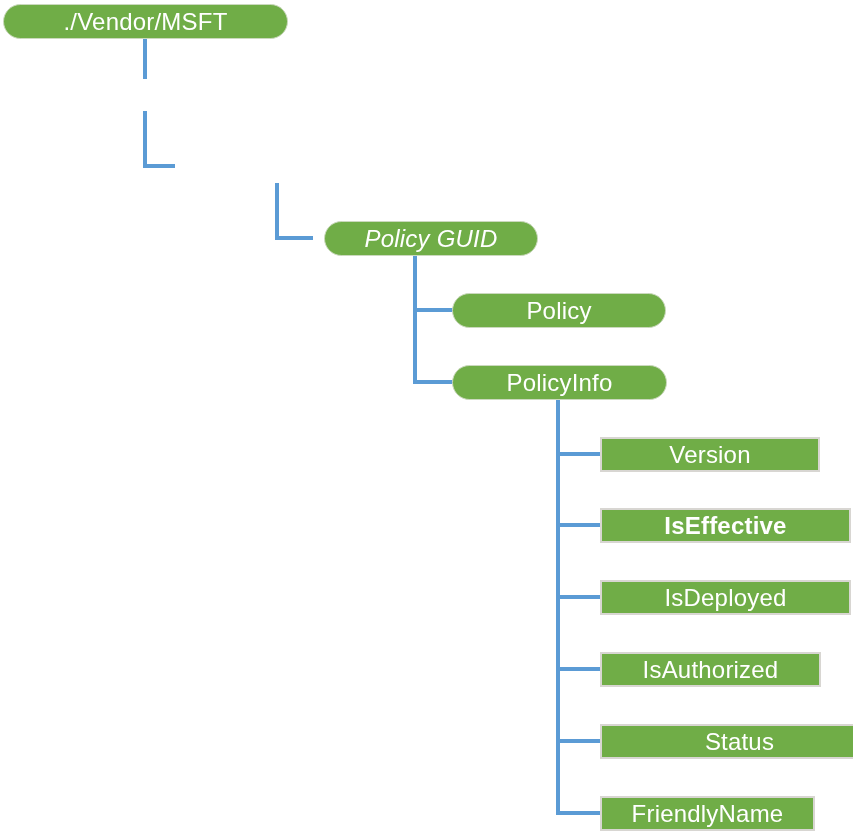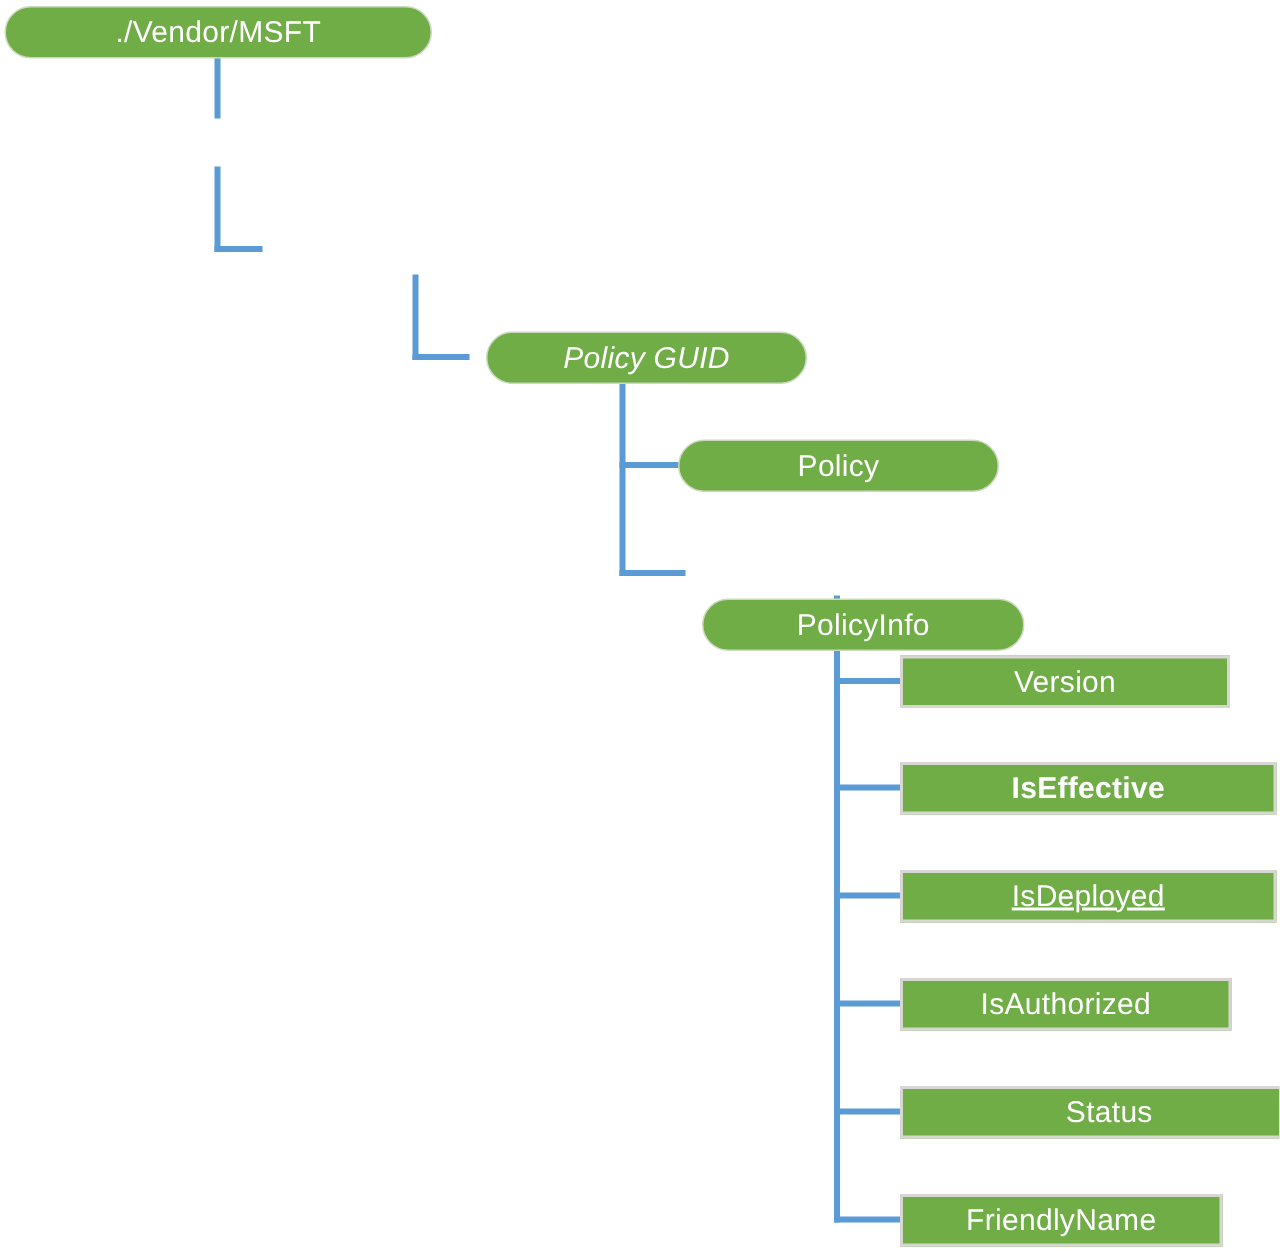--- a/index.html
+++ b/index.html
@@ -11,36 +11,36 @@
   }
   html,body{margin:0;padding:0;background:#FFFFFF;}
   .canvas{
     position:relative;width:853px;height:839px;background:#FFFFFF;
     font-family:"Liberation Sans", sans-serif;overflow:hidden;
   }
   .node{
     position:absolute;box-sizing:border-box;height:35px;
     background:var(--green);color:var(--text);
     display:flex;align-items:center;justify-content:center;
-    font-size:20px;line-height:1;letter-spacing:0.2px;
+    font-size:24px;line-height:1;letter-spacing:0.2px;
   }
   .pill{border-radius:17.5px;border:1px solid var(--pill-border);}
   .rect{border-radius:0;border:2px solid var(--leaf-border);}
   .italic{font-style:italic;}
   .conn{position:absolute;background:var(--blue);}
   
   .n0{left:3px;top:4px;width:285px;}
   .n1{left:3px;top:77px;width:285px;}
   .n2{left:170px;top:149px;width:214px;}
   .n3{left:324px;top:221px;width:214px;}
   .n4{left:452px;top:293px;width:214px;}
-  .n5{left:468px;top:365px;width:215px;margin-top:34px;}
+  .n5{left:452px;top:365px;width:215px;}
   .n6{left:600px;top:437px;width:220px;}
   .n7{left:600px;top:508px;width:251px;font-weight:bold;}
-  .n8{left:600px;top:580px;width:251px;text-decoration:underline;}
+  .n8{left:600px;top:580px;width:251px;}
   .n9{left:600px;top:652px;width:221px;}
   .n10{left:600px;top:724px;width:279px;}
   .n11{left:600px;top:796px;width:215px;}
   
   .c0v{left:143px;top:38px;width:4px;height:41px;}
   .c1v{left:143px;top:111px;width:4px;height:57px;}
   .c1h{left:143px;top:164px;width:32px;height:4px;}
   .c2v{left:275px;top:183px;width:4px;height:57px;}
   .c2h{left:275px;top:236px;width:38px;height:4px;}
   .c3v{left:413px;top:255px;width:4px;height:129px;}

